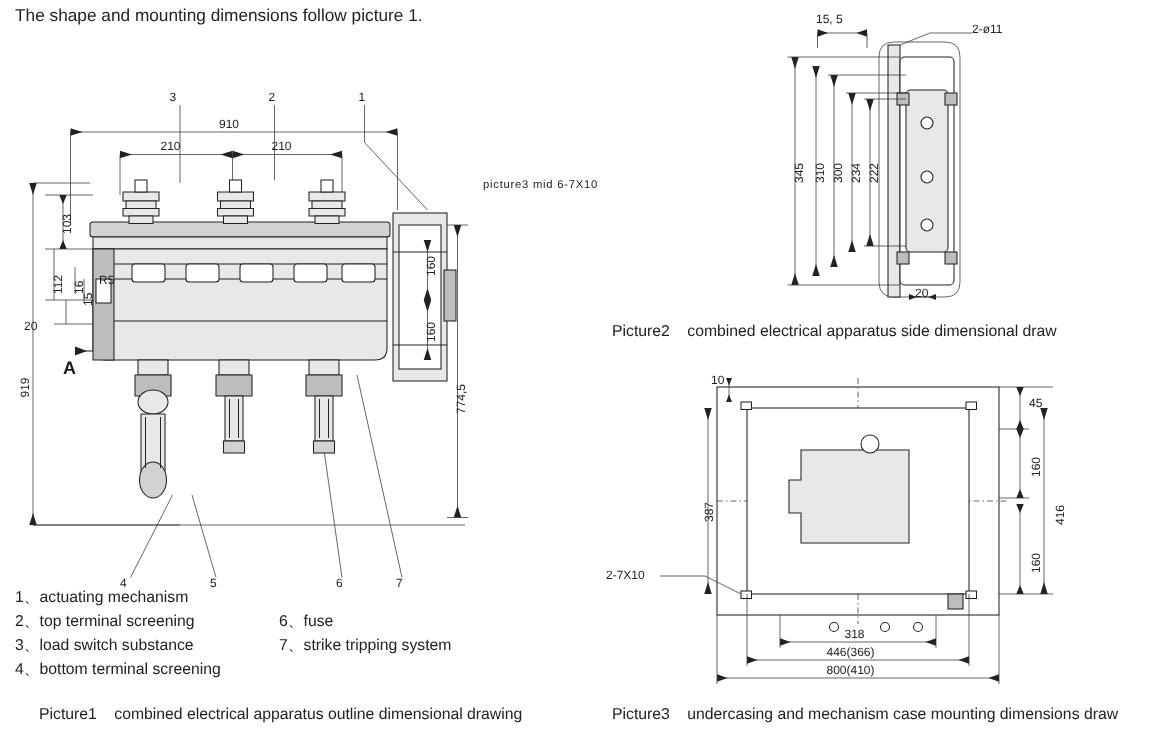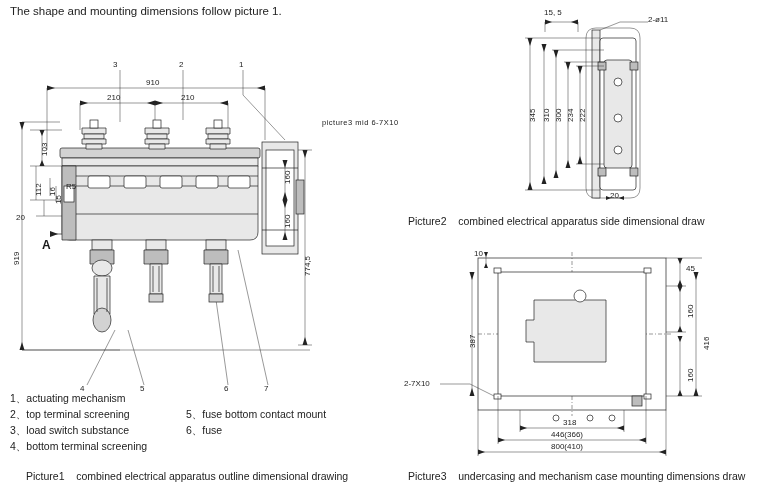--- a/index.html
+++ b/index.html
@@ -332,19 +332,19 @@
   <div class="txt dim" style="left:551px;top:442px;">800(410)</div>
   <div class="txt cap" style="left:392px;top:470px;">Picture3    undercasing and mechanism case mounting dimensions draw</div>
 
   <div style="position:absolute;left:10px;top:390px;">
     <div class="leg" style="line-height:16px;">1、actuating mechanism</div>
     <div class="leg" style="line-height:16px;">2、top terminal screening</div>
     <div class="leg" style="line-height:16px;">3、load switch substance</div>
     <div class="leg" style="line-height:16px;">4、bottom terminal screening</div>
   </div>
   <div style="position:absolute;left:186px;top:406px;">
-    <div class="leg" style="line-height:16px;">5、fuse bottom contact mount</div>
     <div class="leg" style="line-height:16px;">6、fuse</div>
+    <div class="leg" style="line-height:16px;">7、strike tripping system</div>
   </div>
 
   <div class="txt cap" style="left:10px;top:470px;">Picture1    combined electrical apparatus outline dimensional drawing</div>
 
 </div>
 
 </body></html>

